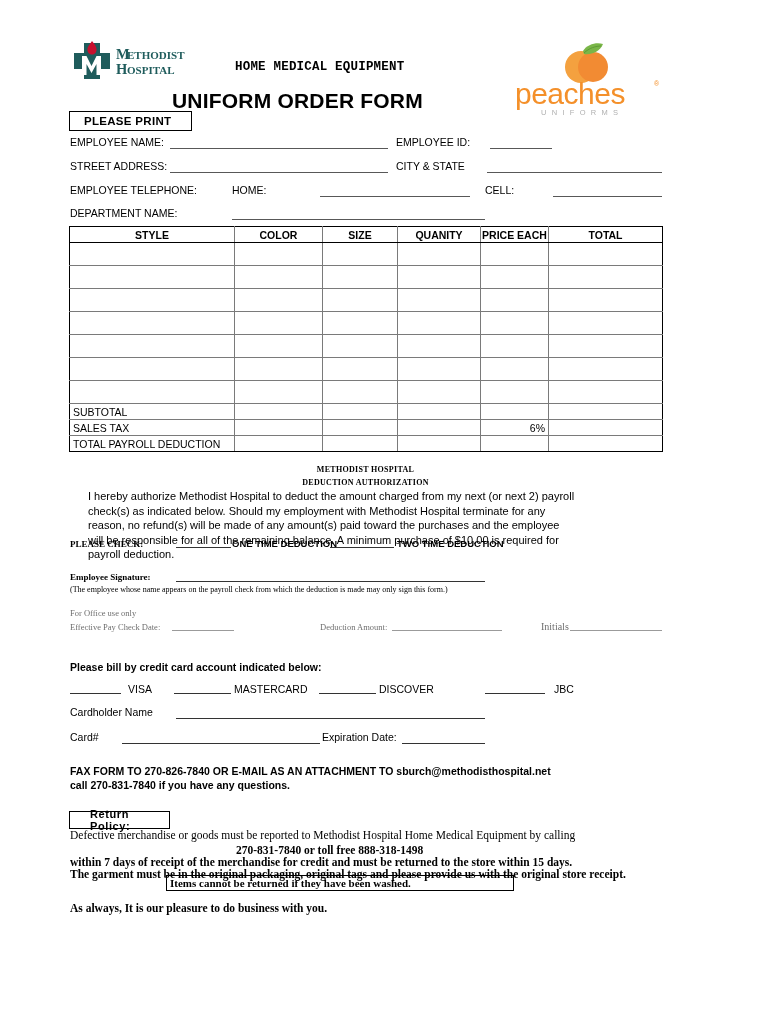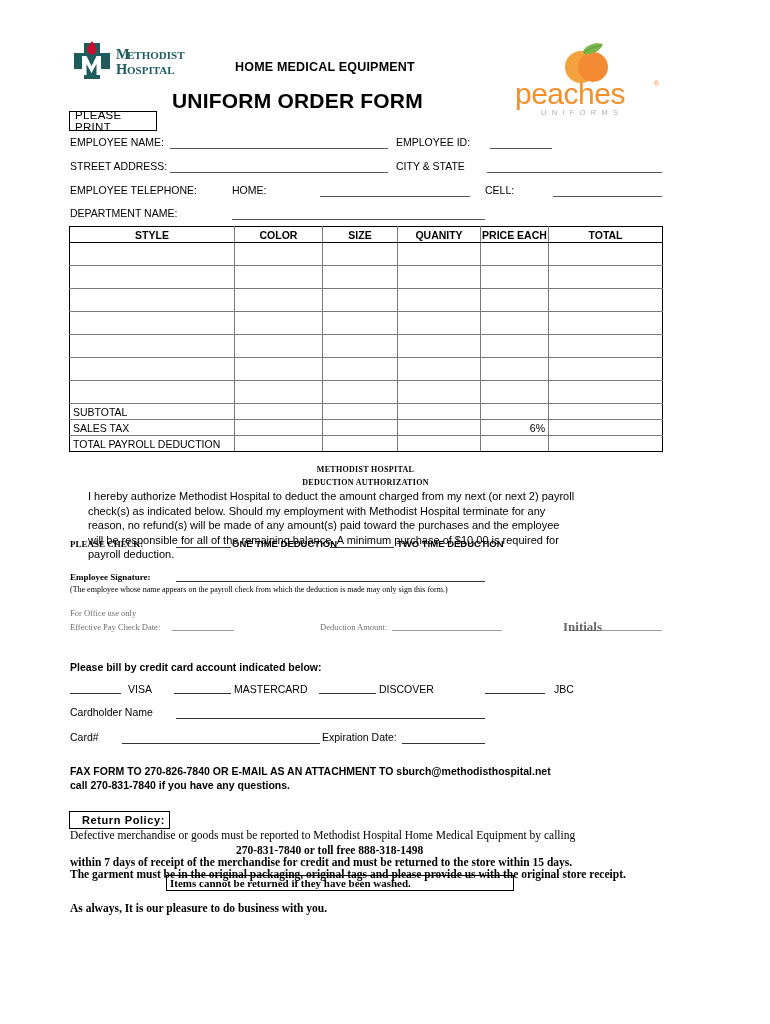--- a/index.html
+++ b/index.html
@@ -32,40 +32,41 @@
     position: absolute;
     left: 505px; top: 42px;
     width: 165px; height: 80px;
   }
   .hdr-title-1 {
     position: absolute;
     left: 235px; top: 60px;
     font-size: 12.5px;
     font-weight: bold;
     letter-spacing: .2px;
+    font-family: Liberation Mono, monospace;
   }
   .hdr-title-2 {
     position: absolute;
     left: 172px; top: 89px;
     font-size: 21px;
     font-weight: bold;
     letter-spacing: .2px;
   }
 
   .please-print-box {
     position: absolute;
     left: 69px; top: 111px;
-    width: 88px; height: 20px;
+    width: 123px; height: 20px;
     border: 1.6px solid #000;
     box-sizing: border-box;
     display: flex;
     align-items: center;
-    padding-left: 5px;
+    padding-left: 14px;
     font-size: 11.5px;
-    font-weight: normal;
+    font-weight: bold;
     letter-spacing: .3px;
   }
 
   
   .t {
     position: absolute;
     font-size: 10.5px;
     white-space: nowrap;
     line-height: 12px;
   }
@@ -149,21 +150,21 @@
 
   
   .return-policy-box {
     position: absolute;
     left: 69px; top: 811px;
     width: 101px; height: 18px;
     border: 1.8px solid #000;
     box-sizing: border-box;
     display: flex;
     align-items: center;
-    padding-left: 12px;
+    padding-left: 20px;
     font-size: 11px;
     font-weight: bold;
     letter-spacing: .6px;
   }
   .rp-line {
     position: absolute;
     font-family: "Liberation Serif", serif;
     font-size: 11.5px;
     white-space: nowrap;
   }
@@ -357,21 +358,21 @@
 
   <div class="t b serif" style="left:70px; top:571px; font-size:9px;">Employee Signature:</div>
   <div class="rule dark" style="left:176px; top:581px; width:309px;"></div>
   <div class="t serif" style="left:70px; top:584px; font-size:8px;">(The employee whose name appears on the payroll check from which the deduction is made may only sign this form.)</div>
 
   <div class="t serif faded" style="left:70px; top:607px; font-size:8.5px;">For Office use only</div>
   <div class="t serif faded" style="left:70px; top:621px; font-size:8.5px;">Effective Pay Check Date:</div>
   <div class="rule faded" style="left:172px; top:630px; width:62px;"></div>
   <div class="t serif faded" style="left:320px; top:621px; font-size:8.5px;">Deduction Amount:</div>
   <div class="rule faded" style="left:392px; top:630px; width:110px;"></div>
-  <div class="t serif faded" style="left:563px; top:621px; font-size:13px;font-weight:bold;">Initials</div>
+  <div class="t serif faded" style="left:541px; top:621px; font-size:10px;">Initials</div>
   <div class="rule faded" style="left:570px; top:630px; width:92px;"></div>
 
   <div class="t b" style="left:70px; top:661px; font-size:10.5px;">Please bill by credit card account indicated below:</div>
 
   <div class="rule dark" style="left:70px; top:693px; width:51px;"></div>
   <div class="t" style="left:128px; top:683px;">VISA</div>
 
   <div class="rule dark" style="left:174px; top:693px; width:57px;"></div>
   <div class="t" style="left:234px; top:683px;">MASTERCARD</div>
 

